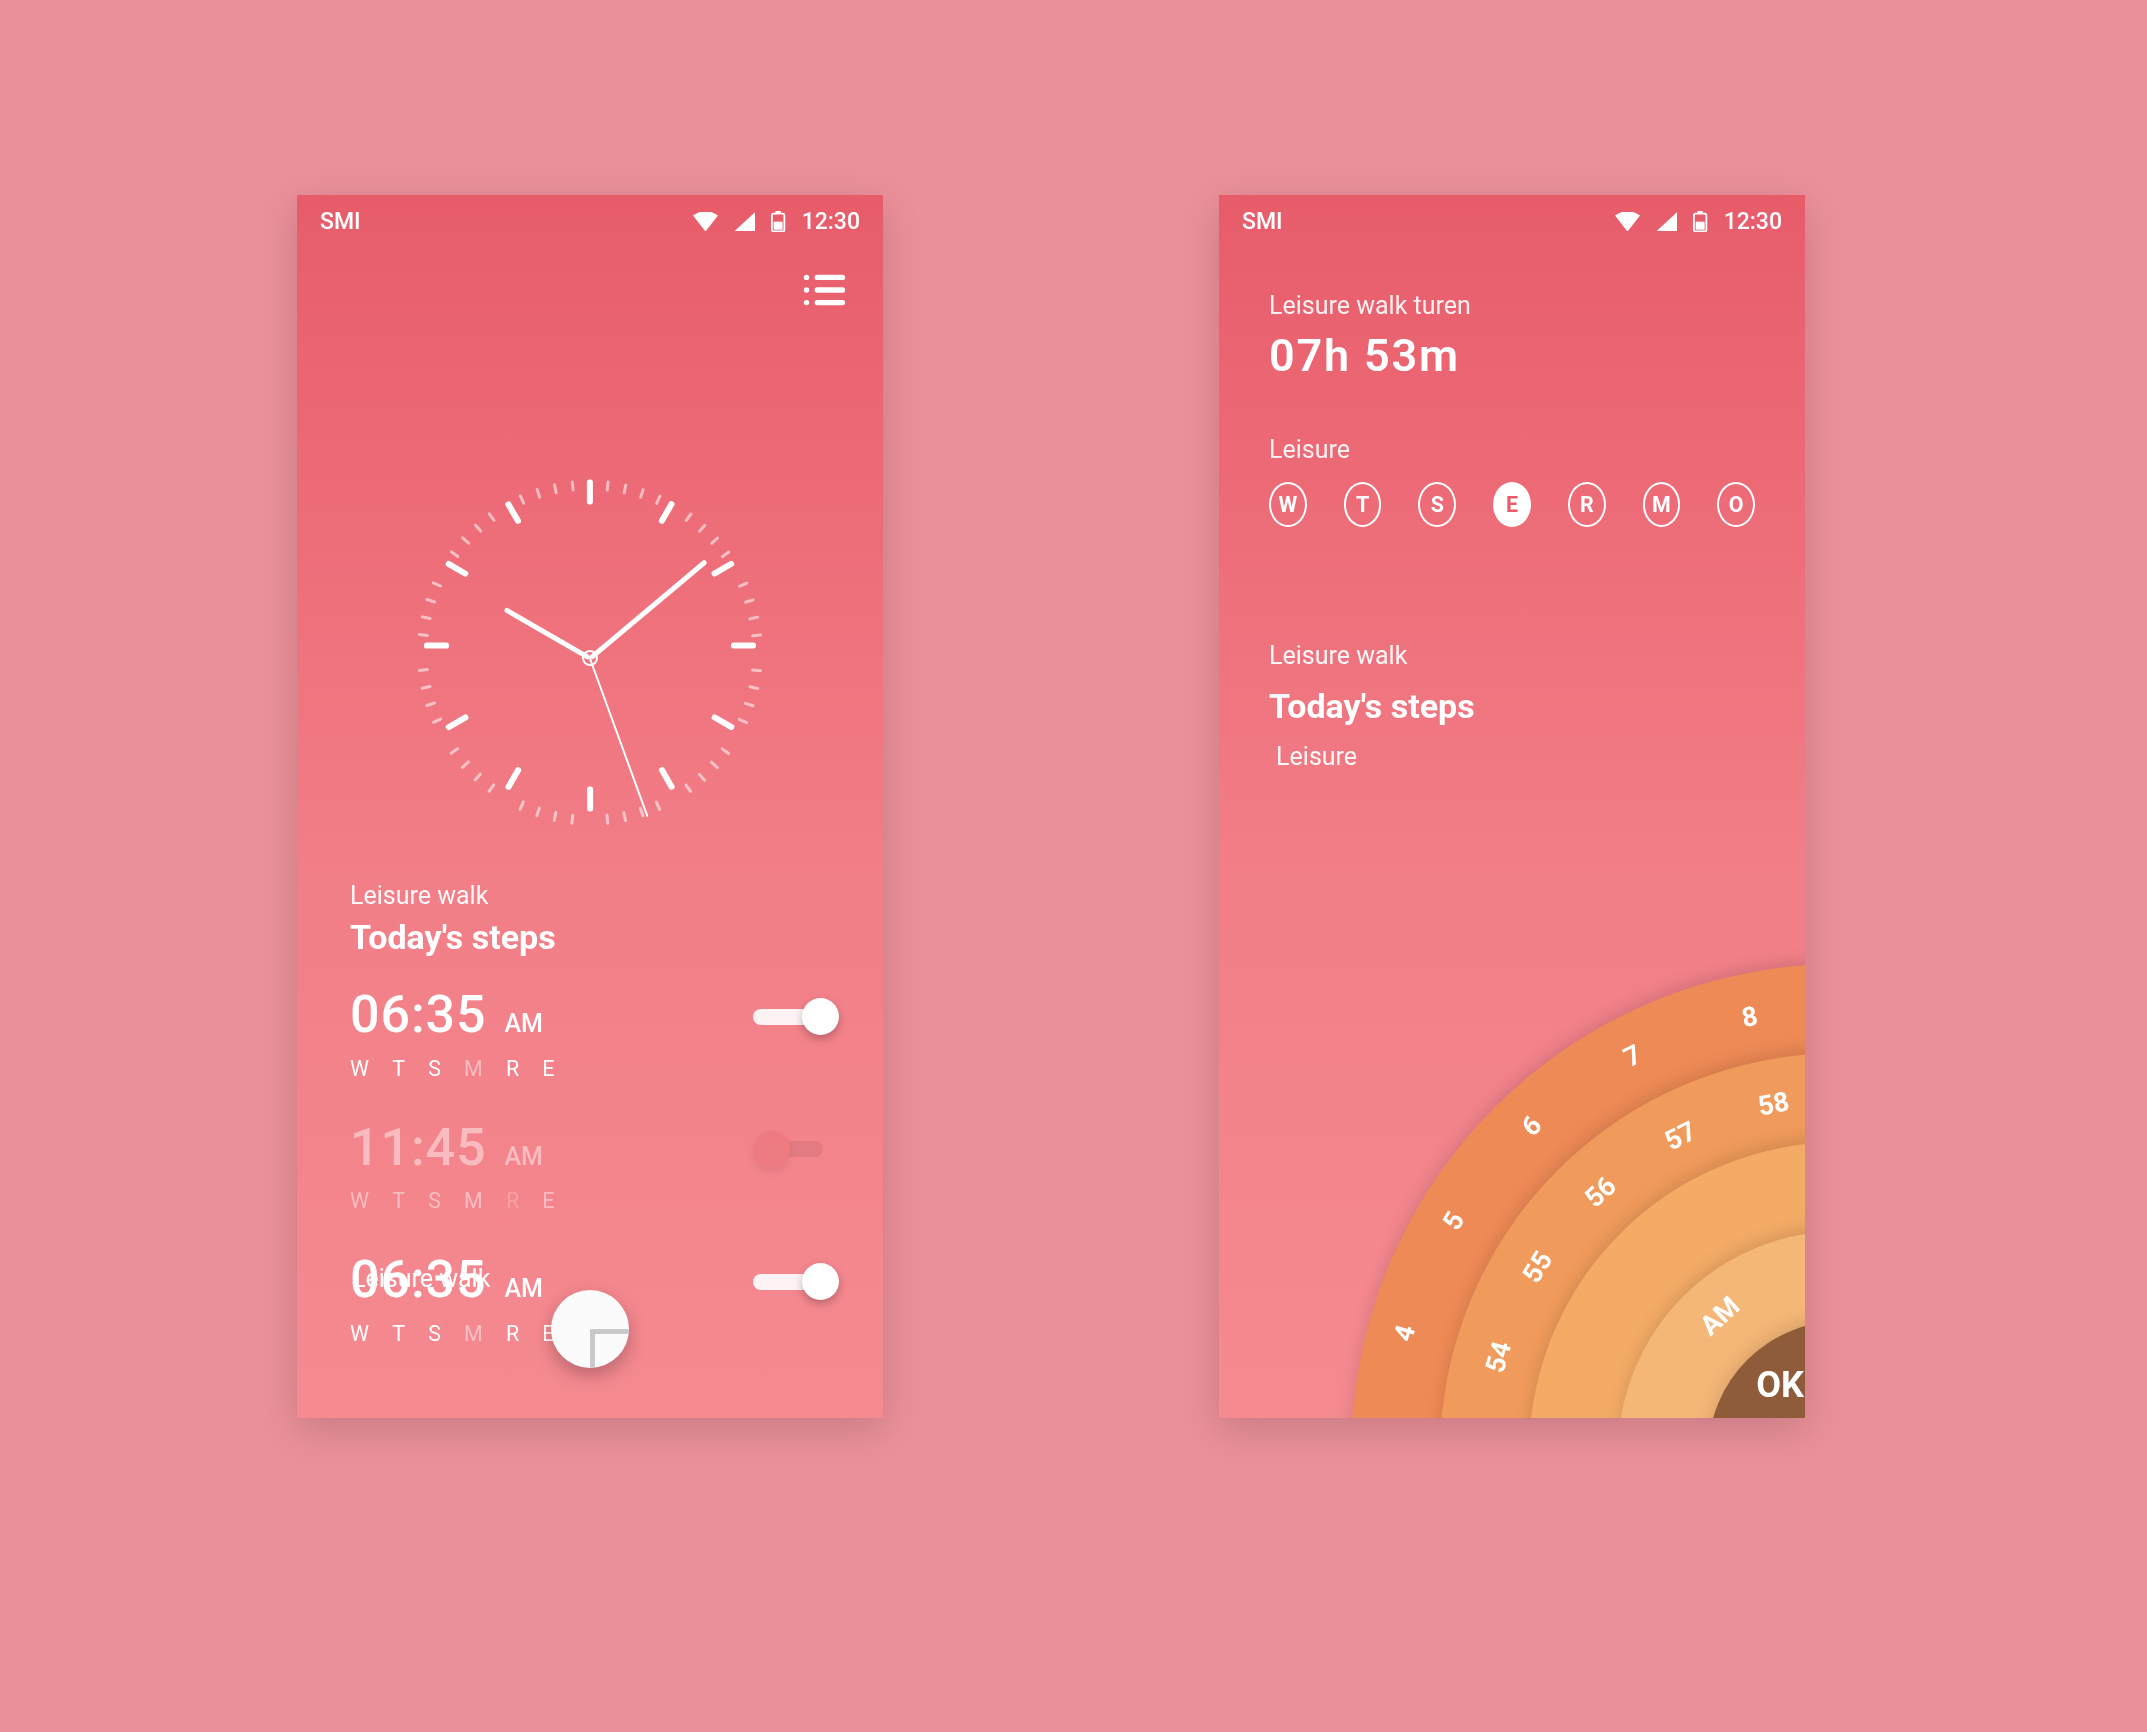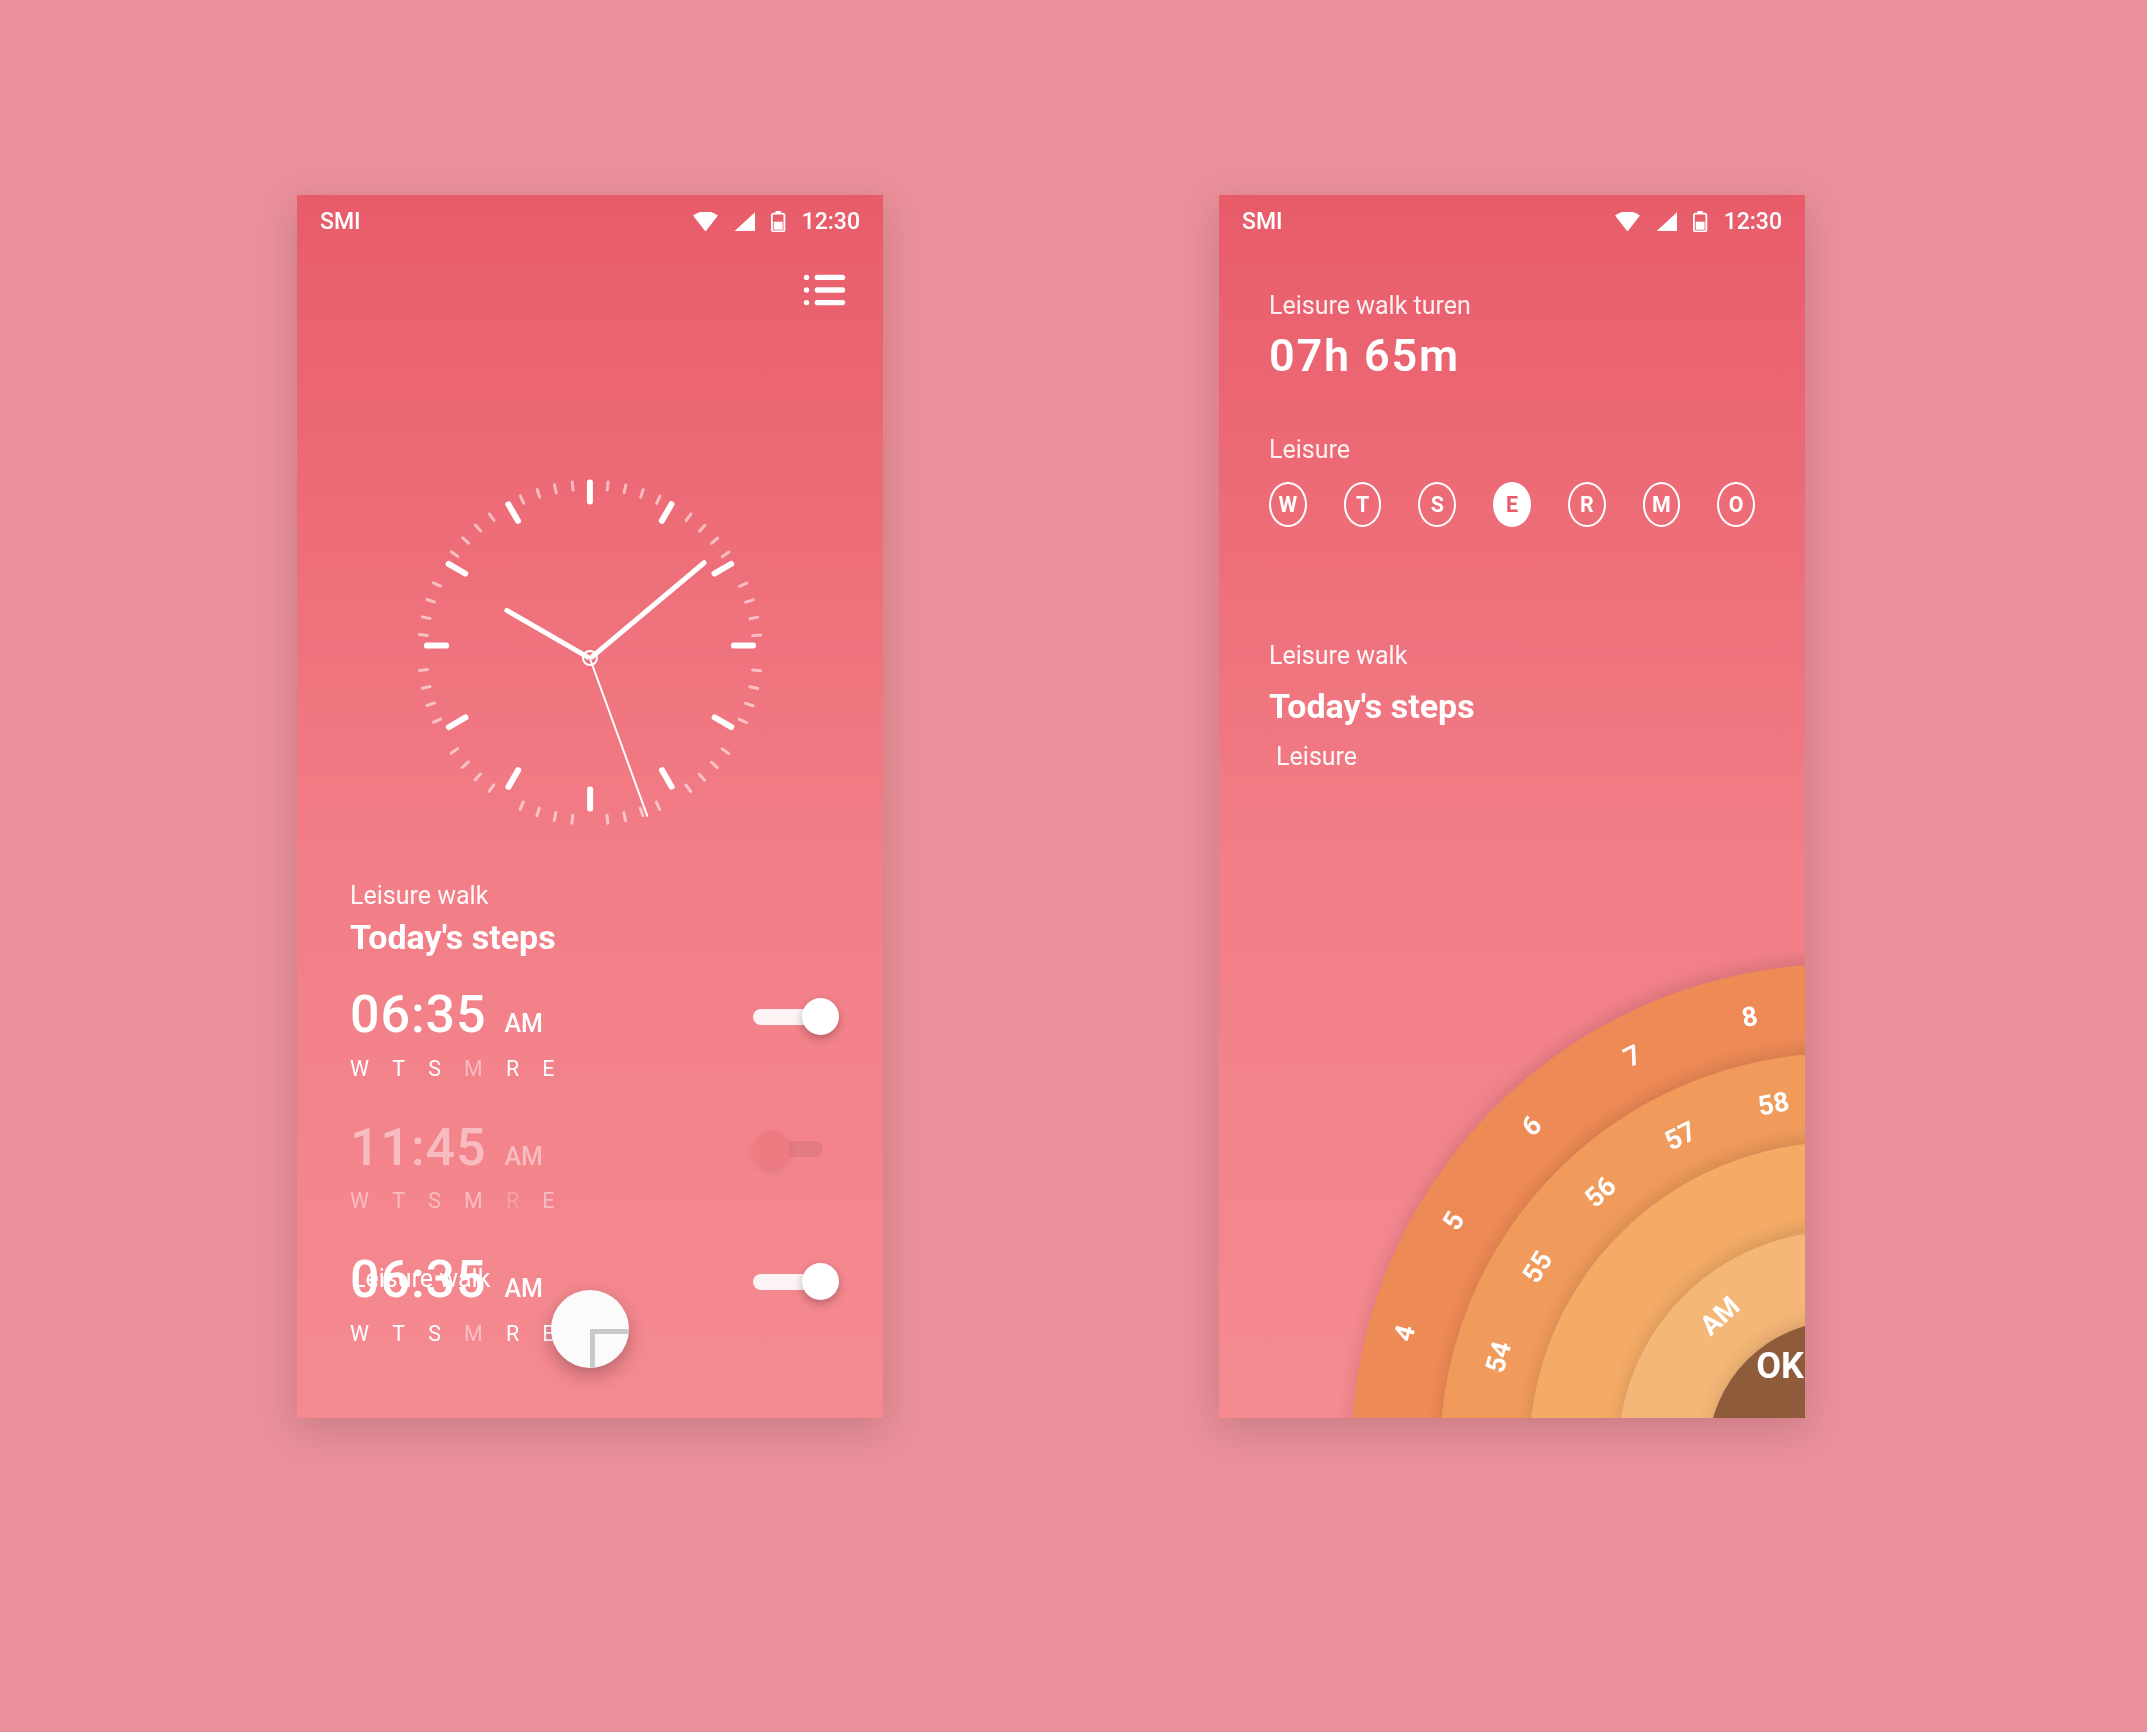--- a/index.html
+++ b/index.html
@@ -130,21 +130,21 @@
   .ring {
     position: absolute; border-radius: 50%;
     box-shadow: 0 -5.3px 16px rgba(0,0,0,0.12);
   }
   .ring.r1 { width: 980px; height: 980px; right: -490px; bottom: -490px; background: #EE8A56; }
   .ring.r2 { width: 802px;  height: 802px;  right: -401px; bottom: -401px; background: #F09B5B; }
   .ring.r3 { width: 624px;  height: 624px;  right: -312px; bottom: -312px; background: #F4AB66; }
   .ring.r4 { width: 446px;  height: 446px;  right: -223px; bottom: -223px; background: #F5B777; }
   .ring.r5 { width: 267px;  height: 267px;  right: -134px; bottom: -134px; background: #8E5B3B; }
   .ok {
-    position: absolute; right: 37px; bottom: 67px;
+    position: absolute; right: 37px; bottom: 48px;
     font-size: 36px; font-weight: 700; color: #fff;
   }
   .ringlabel {
     position: absolute; color: #fff; font-size: 27px; font-weight: 700;
     transform-origin: center center;
   }
 </style>
 </head>
 <body>
 
@@ -339,21 +339,21 @@
           <rect x="5" y="0" width="6" height="3" fill="#fff"></rect>
           <rect x="1" y="3" width="14" height="20" rx="2" fill="none" stroke="#fff" stroke-width="2"></rect>
           <rect x="3" y="12" width="10" height="9" fill="#fff"></rect>
         </svg>
     </span>
     <span class="time">12:30</span>
   </div>
 
   <div class="right-body">
     <div class="subhead">Leisure walk turen</div>
-    <div class="bigtime">07h  65m</div>
+    <div class="bigtime">07h  53m</div>
     <div class="subhead">Leisure</div>
     <div class="daychips" id="chips">
         <div class="chip">W</div>
         <div class="chip">T</div>
         <div class="chip">S</div>
         <div class="chip sel">E</div>
         <div class="chip">R</div>
         <div class="chip">M</div>
         <div class="chip">O</div>
       </div>

